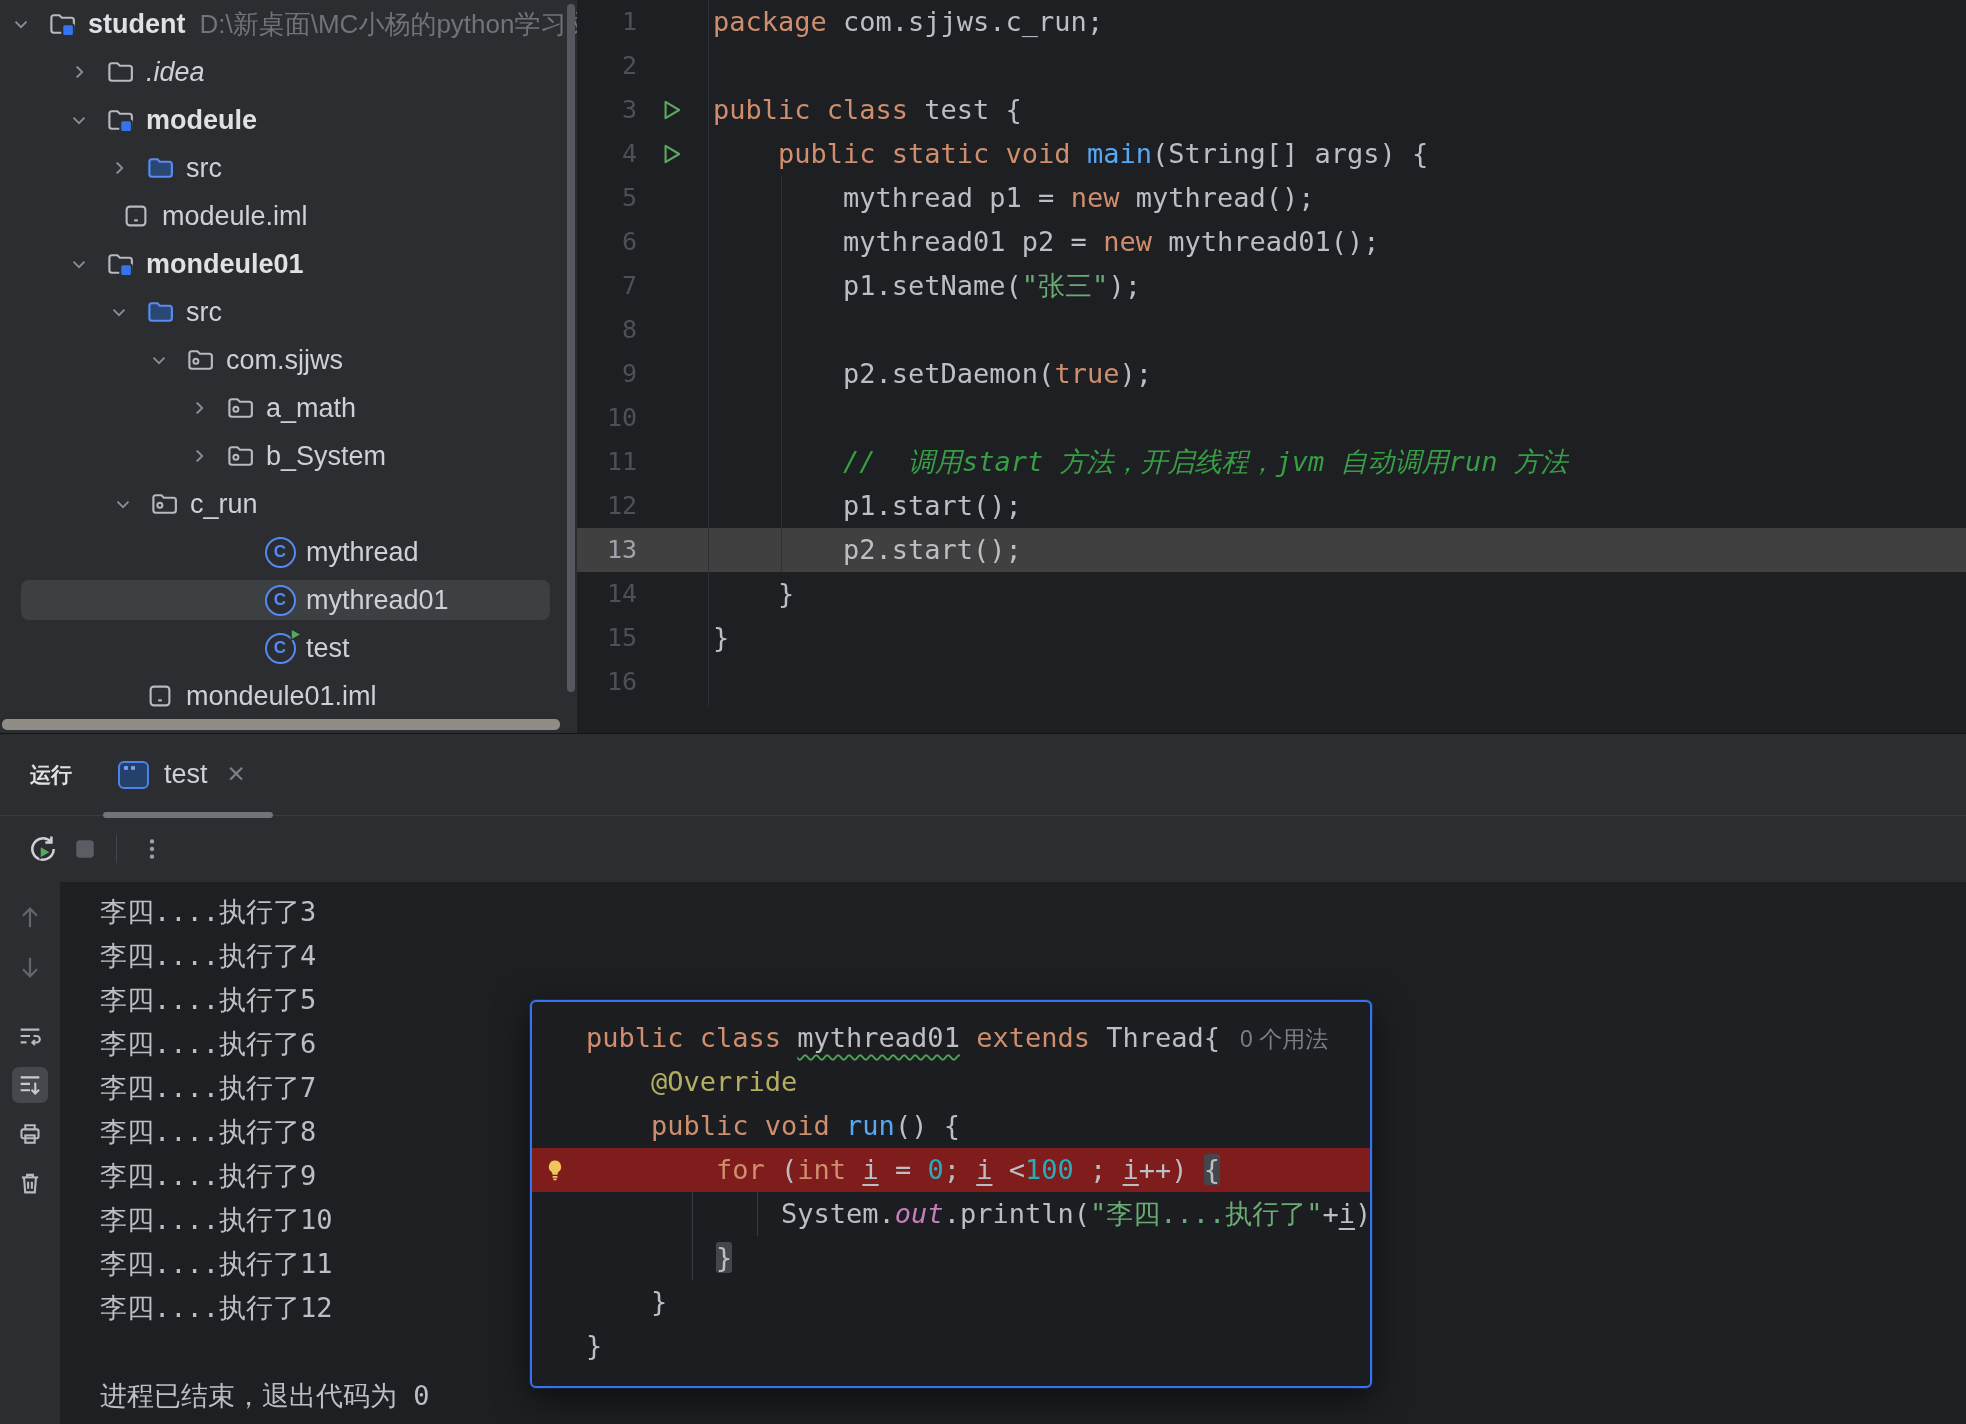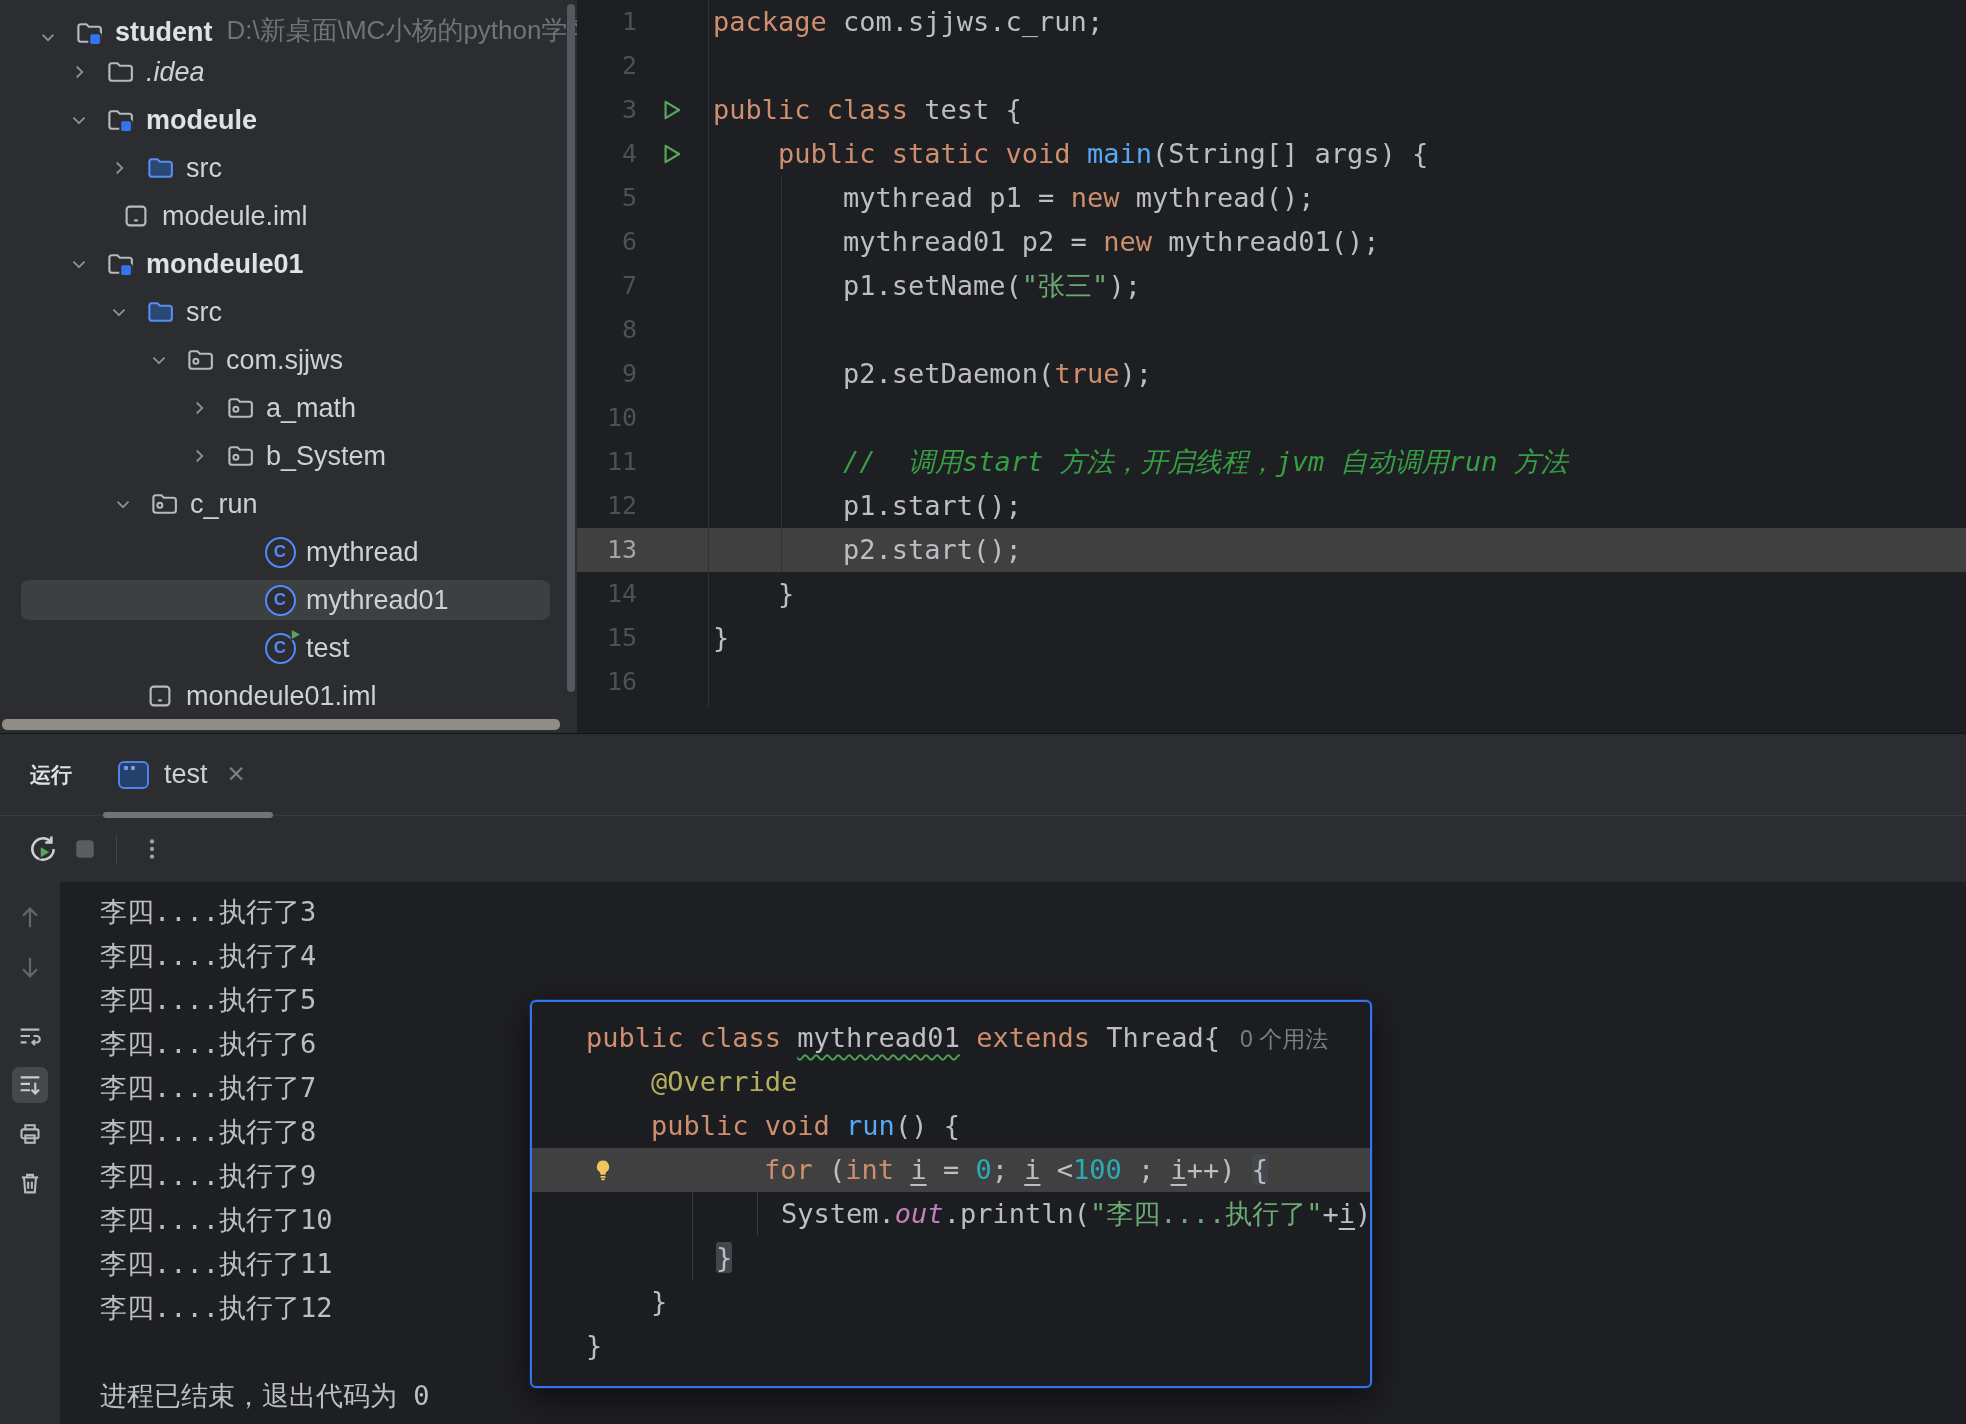--- a/index.html
+++ b/index.html
@@ -69,33 +69,33 @@
   .sbtn.active{background:#46484d;border-radius:7px;}
   .console{flex:1;background:#1e1f22;padding:8px 0 0 40px;
        font-family:"DejaVu Sans Mono","Liberation Mono",monospace;font-size:27px;color:#bcbec4;}
   .cline{height:44px;line-height:44px;white-space:pre;}
   
   .popup{position:absolute;left:530px;top:1000px;width:842px;height:388px;box-sizing:border-box;
        background:#1c1d20;border:2.5px solid #3574f0;border-radius:6px;padding-top:14px;
        box-shadow:0 10px 34px rgba(0,0,0,.6),0 0 0 1px rgba(53,116,240,.25);
        font-family:"DejaVu Sans Mono","Liberation Mono",monospace;font-size:27px;color:#bcbec4;z-index:5;overflow:hidden;}
   .pline{display:flex;height:44px;line-height:44px;white-space:pre;position:relative;}
-  .pline.cur{background:#404040;padding-left:48px;}
+  .pline.cur{background:#7f1d1d;}
   .pgut{width:46px;flex:none;display:flex;align-items:center;justify-content:center;}
   .pguide{position:absolute;width:1px;background:#393b40;}
 </style>
 </head>
 <body>
 
 <div class="app">
   <div class="top">
 
     <aside class="tree">
       <div id="tree-rows">
-          <div class="trow" style="padding-left: 33px; align-items: flex-end;">
+          <div class="trow" style="padding-left: 6px;">
             <span class="chev">
               <svg width="22" height="22" viewBox="0 0 24 24">
                 <path d="M6 9.5l6 6 6-6" fill="none" stroke="#8c8e94" stroke-width="2"></path>
               </svg>
             </span>
             <span class="ticon">
               <svg width="30" height="30" viewBox="0 0 24 24">
                 <path d="M3.5 7c0-1.1.9-2 2-2h4.4l2 2h7.6c1.1 0 2 .9 2 2v8c0 1.1-.9 2-2 2h-14c-1.1 0-2-.9-2-2V7z" fill="none" stroke="#b6b9bf" stroke-width="1.7"></path>
                 <rect x="12.2" y="12.2" width="9.3" height="9.3" rx="2" fill="#3574f0" stroke="#2b2d30" stroke-width="1.6"></rect>
               </svg>

